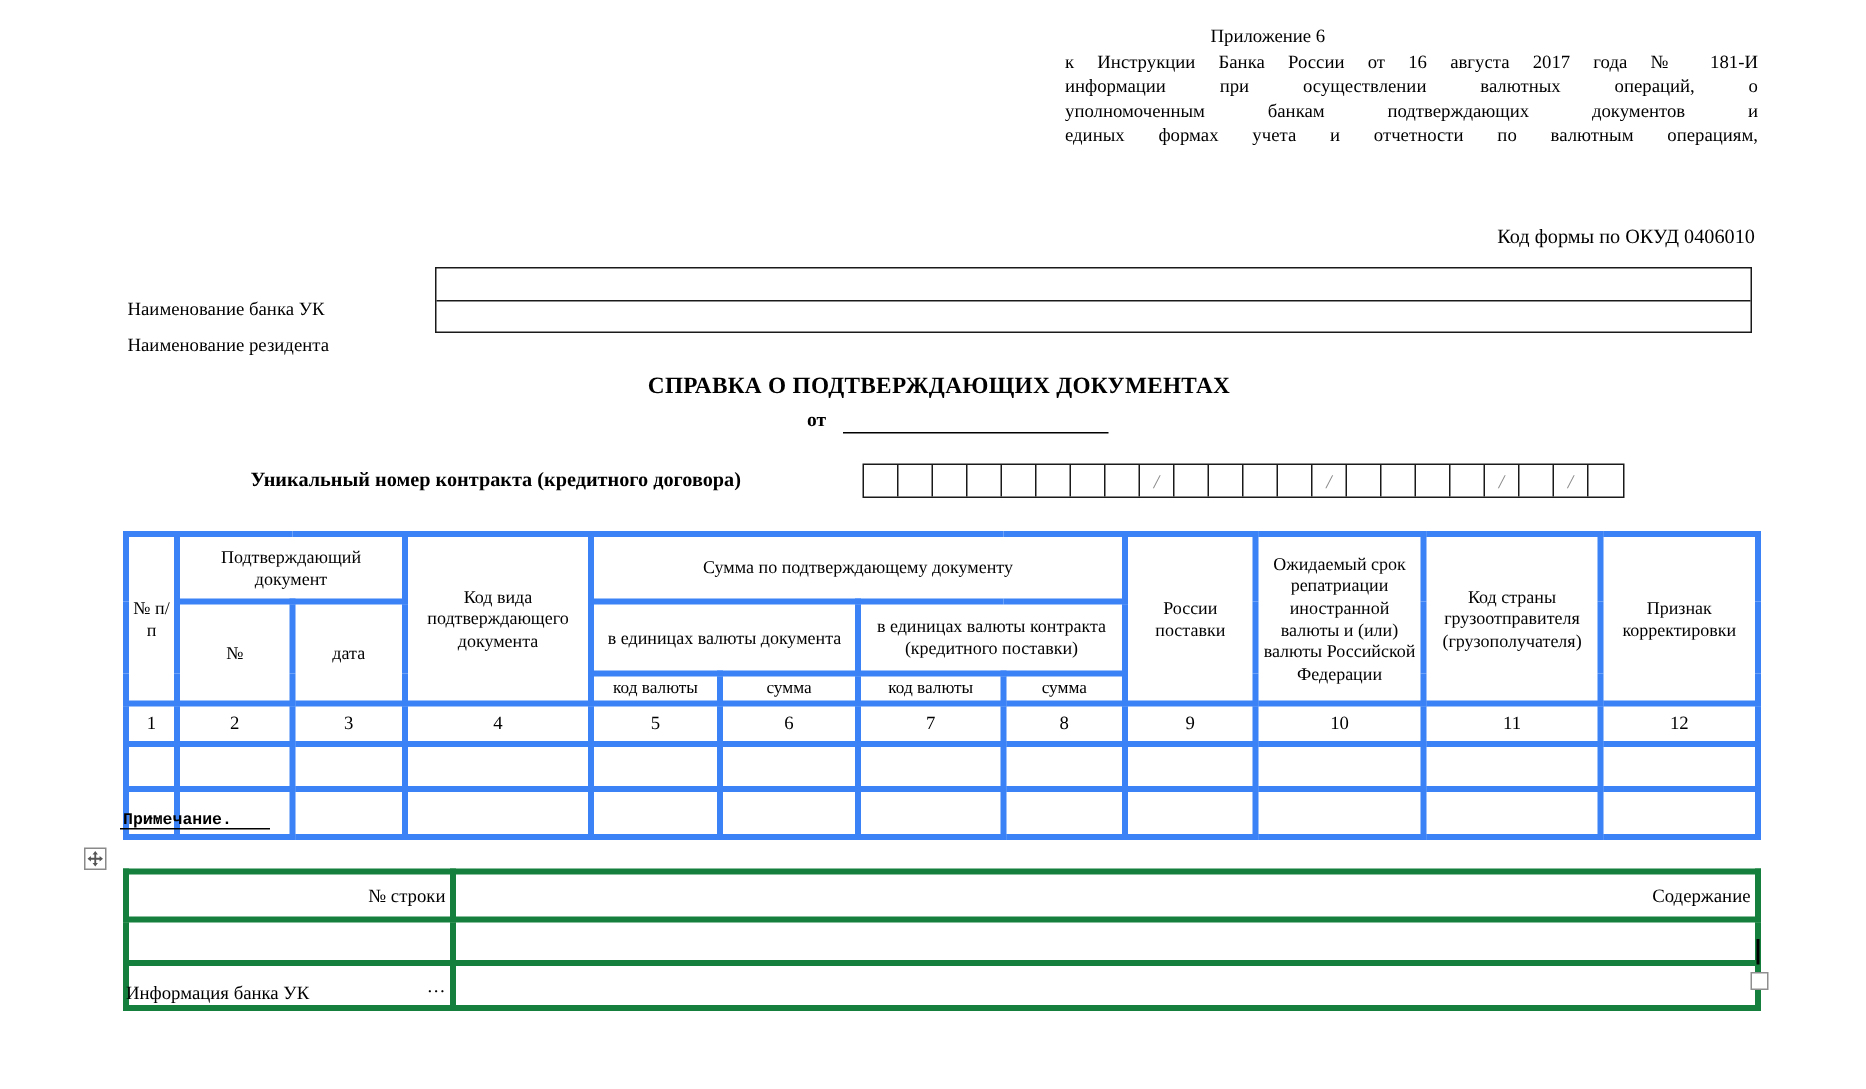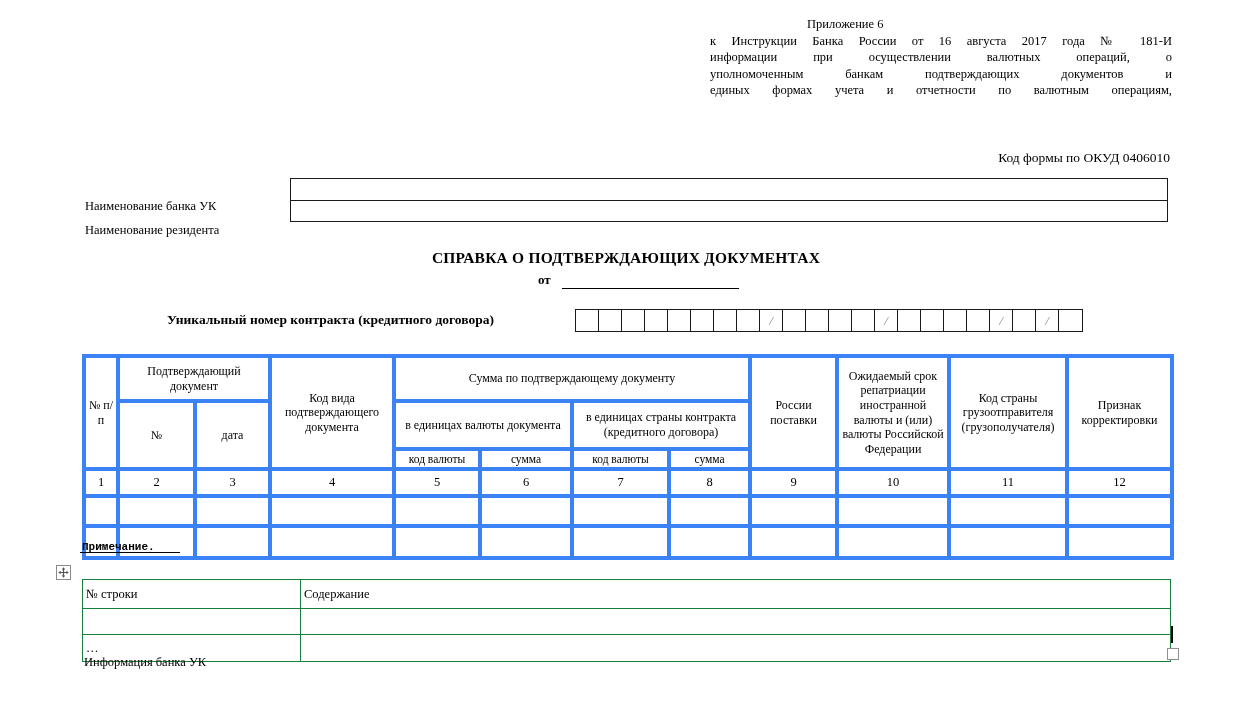--- a/index.html
+++ b/index.html
@@ -42,21 +42,21 @@
   .main-table .small{font-size:11.5px;}
   .main-table .numrow td{font-size:12.5px;height:21px;}
   .main-table .datarow td{height:24px;font-size:12px;}
   .main-table .datarow2 td{height:26px;}
   
   .footnote-line{position:absolute;left:80px;top:552px;width:100px;border-top:1.3px solid #000;}
   .note-label{position:absolute;left:82px;top:541px;font-weight:bold;font-size:11px;font-family:Liberation Mono, monospace;}
   .move-handle{position:absolute;left:56px;top:565px;width:15px;height:15px;border:1px solid #8a8a8a;
     background:#fff;display:flex;align-items:center;justify-content:center;box-sizing:border-box;}
   .note-table{position:absolute;left:82px;top:579px;width:1088px;border:1.5px solid #000;}
-  .note-table td{border:1px solid #15803d;text-align:left;vertical-align:middle;font-size:12.5px;padding:1px 3px;}
+  .note-table td{border:4px solid #15803d;text-align:right;vertical-align:middle;font-size:12.5px;padding:1px 3px;}
   .note-table .hrow td{height:26px;}
   .note-table .r1 td{height:23px;}
   .note-table .r2 td{height:24px;}
   .text-cursor{position:absolute;left:1171px;top:626px;width:1.5px;height:17px;background:#000;}
   .resize-handle{position:absolute;left:1167px;top:648px;width:12px;height:12px;border:1.5px solid #8f8f8f;background:#fff;box-sizing:border-box;}
   .footer-text{position:absolute;left:84px;top:655px;font-size:12.5px;}
 </style>
 </head>
 <body>
 
@@ -134,21 +134,21 @@
       <td colspan="4">Сумма по подтверждающему документу</td>
       <td rowspan="3">России поставки</td>
       <td rowspan="3">Ожидаемый срок репатриации иностранной валюты и (или) валюты Российской Федерации</td>
       <td rowspan="3">Код страны грузоотправителя (грузополучателя)</td>
       <td rowspan="3">Признак корректировки</td>
     </tr>
     <tr style="height:48px">
       <td rowspan="2">№</td>
       <td rowspan="2">дата</td>
       <td colspan="2">в единицах валюты документа</td>
-      <td colspan="2">в единицах страны контракта (кредитного договора)</td>
+      <td colspan="2">в единицах валюты контракта (кредитного поставки)</td>
     </tr>
     <tr style="height:20px">
       <td class="small">код валюты</td>
       <td class="small">сумма</td>
       <td class="small">код валюты</td>
       <td class="small">сумма</td>
     </tr>
     <tr class="numrow">
       <td>1</td>
       <td>2</td>

